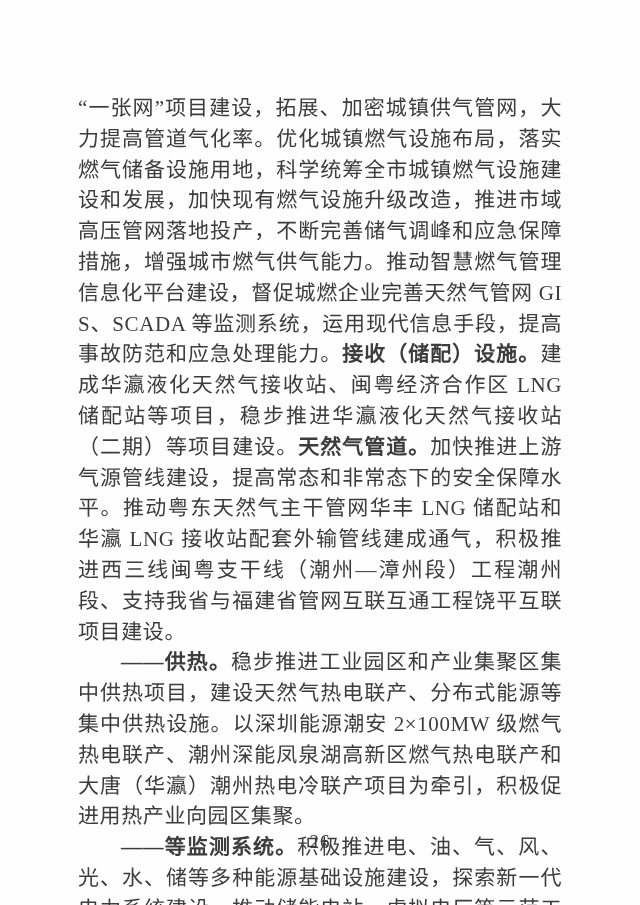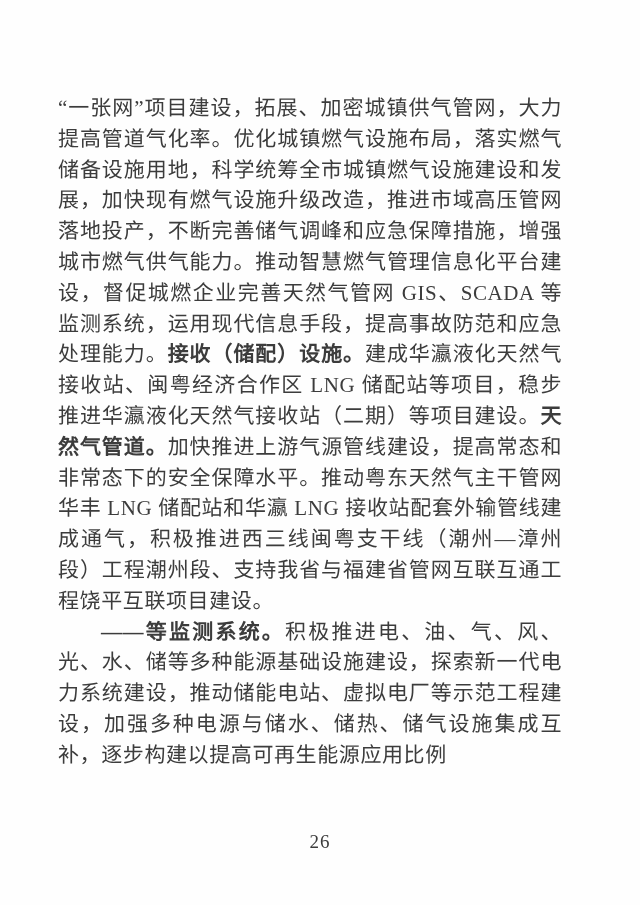--- a/index.html
+++ b/index.html
@@ -15,21 +15,21 @@
     position: relative;
   }
   .page {
     position: absolute;
     top: 0;
     left: 0;
     width: 640px;
     height: 905px;
     background: #fefefe;
     box-sizing: border-box;
-    padding: 93px 78px 0 58px;
+    padding: 93px 78px 0 78px;
     color: #3c3c3c;
   }
   .doc-body p {
     margin: 0;
     font-size: 21px;
     line-height: 30.8px;
     text-align: justify;
     text-justify: inter-ideograph;
     letter-spacing: 0.6px;
     word-break: break-all;
@@ -54,20 +54,21 @@
   }
 </style>
 </head>
 <body>
 
 <div class="page">
   <div class="doc-body">
 
     <p><span>“一张网”项目建设，拓展、加密城镇供气管网，大力提高管道气化率。优化城镇燃气设施布局，落实燃气储备设施用地，科学统筹全市城镇燃气设施建设和发展，加快现有燃气设施升级改造，推进市域高压管网落地投产，不断完善储气调峰和应急保障措施，增强城市燃气供气能力。推动智慧燃气管理信息化平台建设，督促城燃企业完善天然气管网 GIS、SCADA 等监测系统，运用现代信息手段，提高事故防范和应急处理能力。</span><span class="bold">接收（储配）设施。</span><span>建成华瀛液化天然气接收站、闽粤经济合作区 LNG 储配站等项目，稳步推进华瀛液化天然气接收站（二期）等项目建设。</span><span class="bold">天然气管道。</span><span>加快推进上游气源管线建设，提高常态和非常态下的安全保障水平。推动粤东天然气主干管网华丰 LNG 储配站和华瀛 LNG 接收站配套外输管线建成通气，积极推进西三线闽粤支干线（潮州—漳州段）工程潮州段、支持我省与福建省管网互联互通工程饶平互联项目建设。</span></p>
 
+    <p class="indent"><span class="bold">——供热。</span><span>稳步推进工业园区和产业集聚区集中供热项目，建设天然气热电联产、分布式能源等集中供热设施。以深圳能源潮安 2×100MW 级燃气热电联产、潮州深能凤泉湖高新区燃气热电联产和大唐（华瀛）潮州热电冷联产项目为牵引，积极促进用热产业向园区集聚。</span></p>
 
     <p class="indent"><span class="bold">——等监测系统。</span><span>积极推进电、油、气、风、光、水、储等多种能源基础设施建设，探索新一代电力系统建设，推动储能电站、虚拟电厂等示范工程建设，加强多种电源与储水、储热、储气设施集成互补，逐步构建以提高可再生能源应用比例</span></p>
 
   </div>
 
   <div class="page-footer">
     <span class="page-number">26</span>
   </div>
 </div>
 

